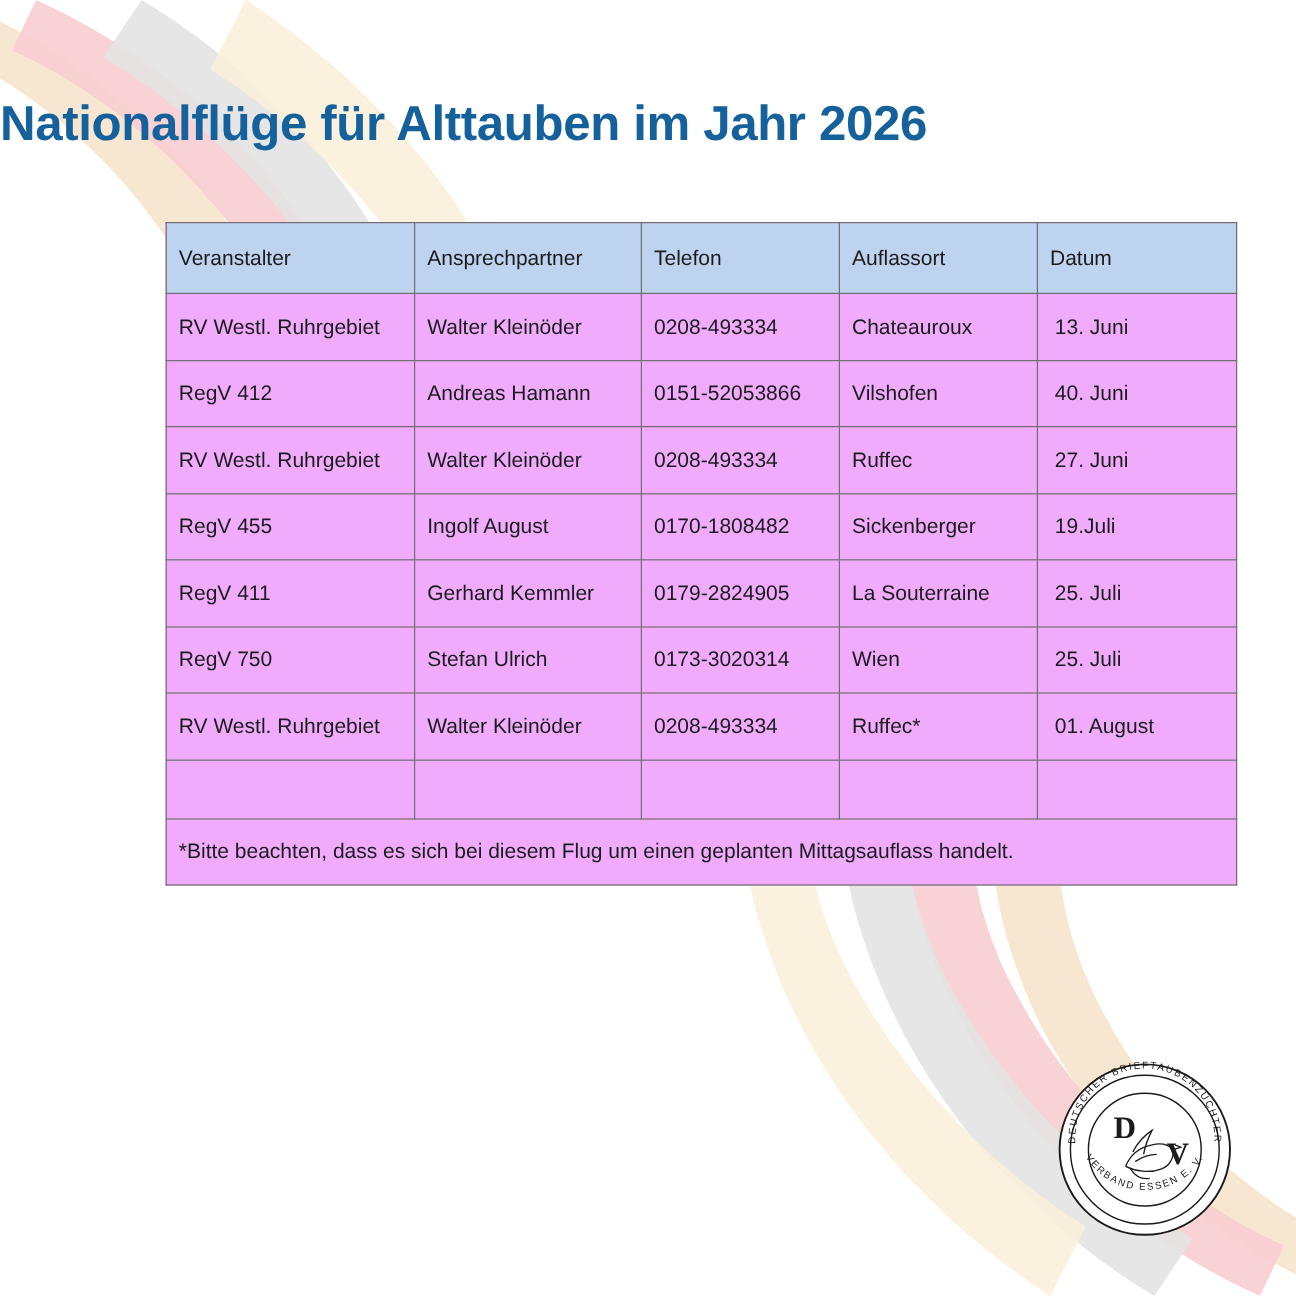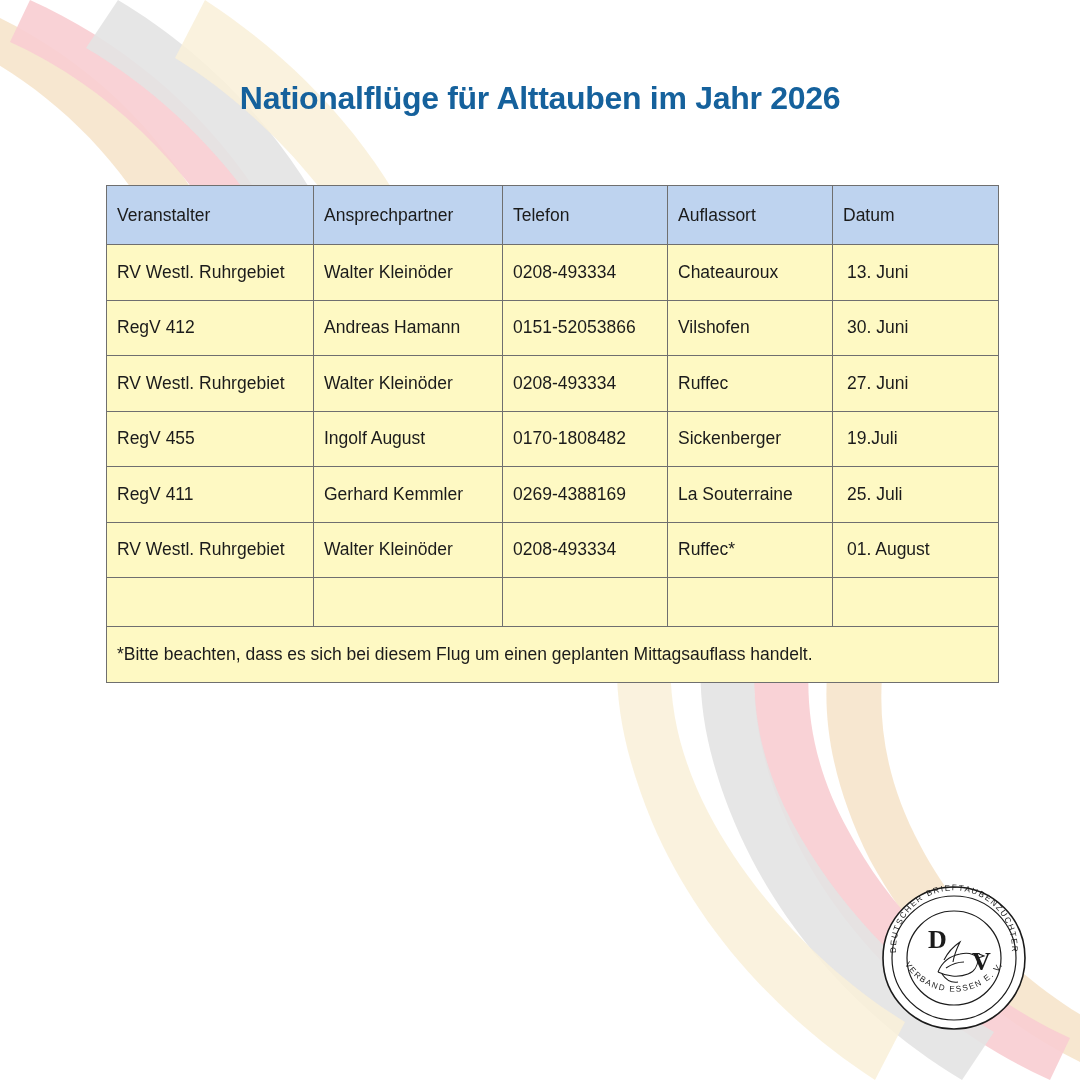--- a/index.html
+++ b/index.html
@@ -36,39 +36,40 @@
     width: 1080px;
     height: 1080px;
     box-sizing: border-box;
   }
 
   .title {
     position: absolute;
     top: 80px;
     left: 0;
     width: 1080px;
-    text-align: center;
-    font-size: 32px;
+    text-align: left;
+    font-size: 41px;
     font-weight: bold;
     color: #15619c;
     letter-spacing: -0.3px;
   }
 
   .table-wrap {
     position: absolute;
     top: 185px;
     left: 106px;
     width: 892px;
   }
 
   table.flights {
     border-collapse: collapse;
     width: 892px;
     table-layout: fixed;
-    background: #fef9c3;
+    background: #f0abfc;
+    margin-left: 32px;
   }
 
   table.flights th,
   table.flights td {
     border: 1px solid #6f6f6f;
     font-size: 17.5px;
     font-weight: normal;
     color: #1b1b1b;
     text-align: left;
     padding: 0 10px;
@@ -162,41 +163,48 @@
           <td>Walter Kleinöder</td>
           <td>0208-493334</td>
           <td>Chateauroux</td>
           <td class="date">13. Juni</td>
         </tr>
         <tr>
           <td>RegV 412</td>
           <td>Andreas Hamann</td>
           <td>0151-52053866</td>
           <td>Vilshofen</td>
-          <td class="date">30. Juni</td>
+          <td class="date">40. Juni</td>
         </tr>
         <tr>
           <td>RV Westl. Ruhrgebiet</td>
           <td>Walter Kleinöder</td>
           <td>0208-493334</td>
           <td>Ruffec</td>
           <td class="date">27. Juni</td>
         </tr>
         <tr>
           <td>RegV 455</td>
           <td>Ingolf August</td>
           <td>0170-1808482</td>
           <td>Sickenberger</td>
           <td class="date">19.Juli</td>
         </tr>
         <tr>
           <td>RegV 411</td>
           <td>Gerhard Kemmler</td>
-          <td>0269-4388169</td>
+          <td>0179-2824905</td>
           <td>La Souterraine</td>
+          <td class="date">25. Juli</td>
+        </tr>
+        <tr>
+          <td>RegV 750</td>
+          <td>Stefan Ulrich</td>
+          <td>0173-3020314</td>
+          <td>Wien</td>
           <td class="date">25. Juli</td>
         </tr>
         <tr>
           <td>RV Westl. Ruhrgebiet</td>
           <td>Walter Kleinöder</td>
           <td>0208-493334</td>
           <td>Ruffec*</td>
           <td class="date">01. August</td>
         </tr>
         <tr class="empty-row">

